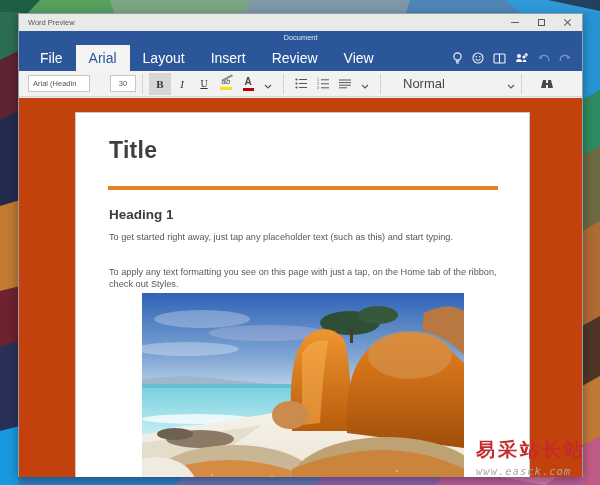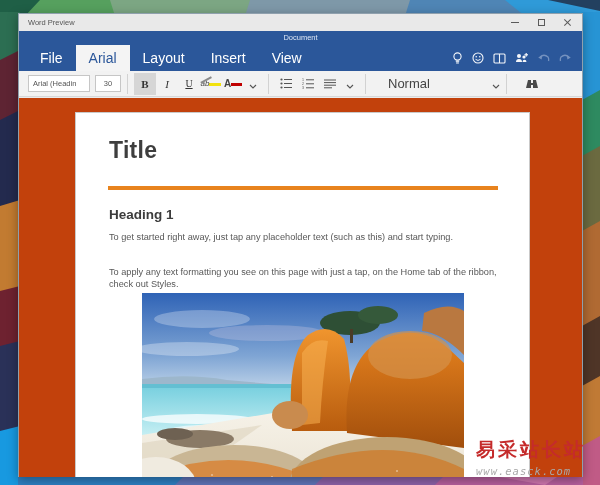--- a/index.html
+++ b/index.html
@@ -31,28 +31,28 @@
   #ribbon-right svg{display:block;}
   .rico{opacity:.95;}
   .rico.dim{opacity:.45;}
 
   
   #toolbar{position:absolute;left:0;top:57px;width:100%;height:26px;background:#f2f2f2;
            border-bottom:1px solid #d8d8d8;display:flex;align-items:center;}
   .tb-input{height:17px;background:#fff;border:1px solid #c6c6c6;font-size:7.5px;color:#555;
             display:flex;align-items:center;padding:0 4px;overflow:hidden;white-space:nowrap;}
   #font-name{width:62px;margin-left:9px;}
-  #font-size{width:26px;margin-left:5px;justify-content:center;}
+  #font-size{width:26px;margin-left:20px;justify-content:center;}
   .tb-btn{height:22px;min-width:22px;display:flex;align-items:center;justify-content:center;
           color:#333;position:relative;}
   .tb-btn.pressed{background:#d6d6d6;}
   .glyph-b{font-family:"Liberation Serif",serif;font-weight:bold;font-size:11px;}
   .glyph-i{font-family:"Liberation Serif",serif;font-style:italic;font-size:11px;}
   .glyph-u{font-family:"Liberation Serif",serif;font-size:10px;text-decoration:underline;}
-  .hl-wrap{display:flex;flex-direction:row;align-items:center;line-height:1;}
+  .hl-wrap{display:flex;flex-direction:column;align-items:center;line-height:1;}
   .hl-ab{font-size:8px;font-style:italic;color:#444;position:relative;}
   .hl-ab::after{content:"";position:absolute;left:-1px;top:-1px;width:12px;height:1.5px;background:#8a8a8a;transform:rotate(-28deg);}
   .hl-bar{width:12px;height:3px;background:#f2e20e;margin-top:1px;}
   .fc-a{font-size:10px;font-weight:bold;color:#444;line-height:1;}
   .fc-bar{width:11px;height:3px;background:#c00000;margin-top:1px;}
   .chev{margin:0 5px;}
   .tb-sep{width:1px;height:20px;background:#d2d2d2;margin:0 6px;}
   #style-box{display:flex;align-items:center;width:128px;height:22px;}
   #style-box .val{font-size:13px;color:#444;margin-left:16px;flex:1;}
   #find-btn{margin-left:8px;}
@@ -129,20 +129,21 @@
         </span>
     </div>
 
     <div id="bluebar">
       <div id="docname">Document</div>
       <div id="tabs">
         <div class="tab">File</div>
         <div class="tab active">Arial</div>
         <div class="tab">Layout</div>
         <div class="tab">Insert</div>
+        <div class="tab">Review</div>
         <div class="tab">View</div>
       </div>
       <div id="ribbon-right">
         <span class="rico">
           <svg width="11" height="13" viewBox="0 0 11 13">
               <circle cx="5.5" cy="4.5" r="3.6" fill="none" stroke="#fff" stroke-width="1.1"></circle>
               <rect x="3.8" y="8.6" width="3.4" height="1.2" fill="#fff"></rect>
               <rect x="4.1" y="10.4" width="2.8" height="1.1" fill="#fff"></rect>
             </svg>
         </span>

